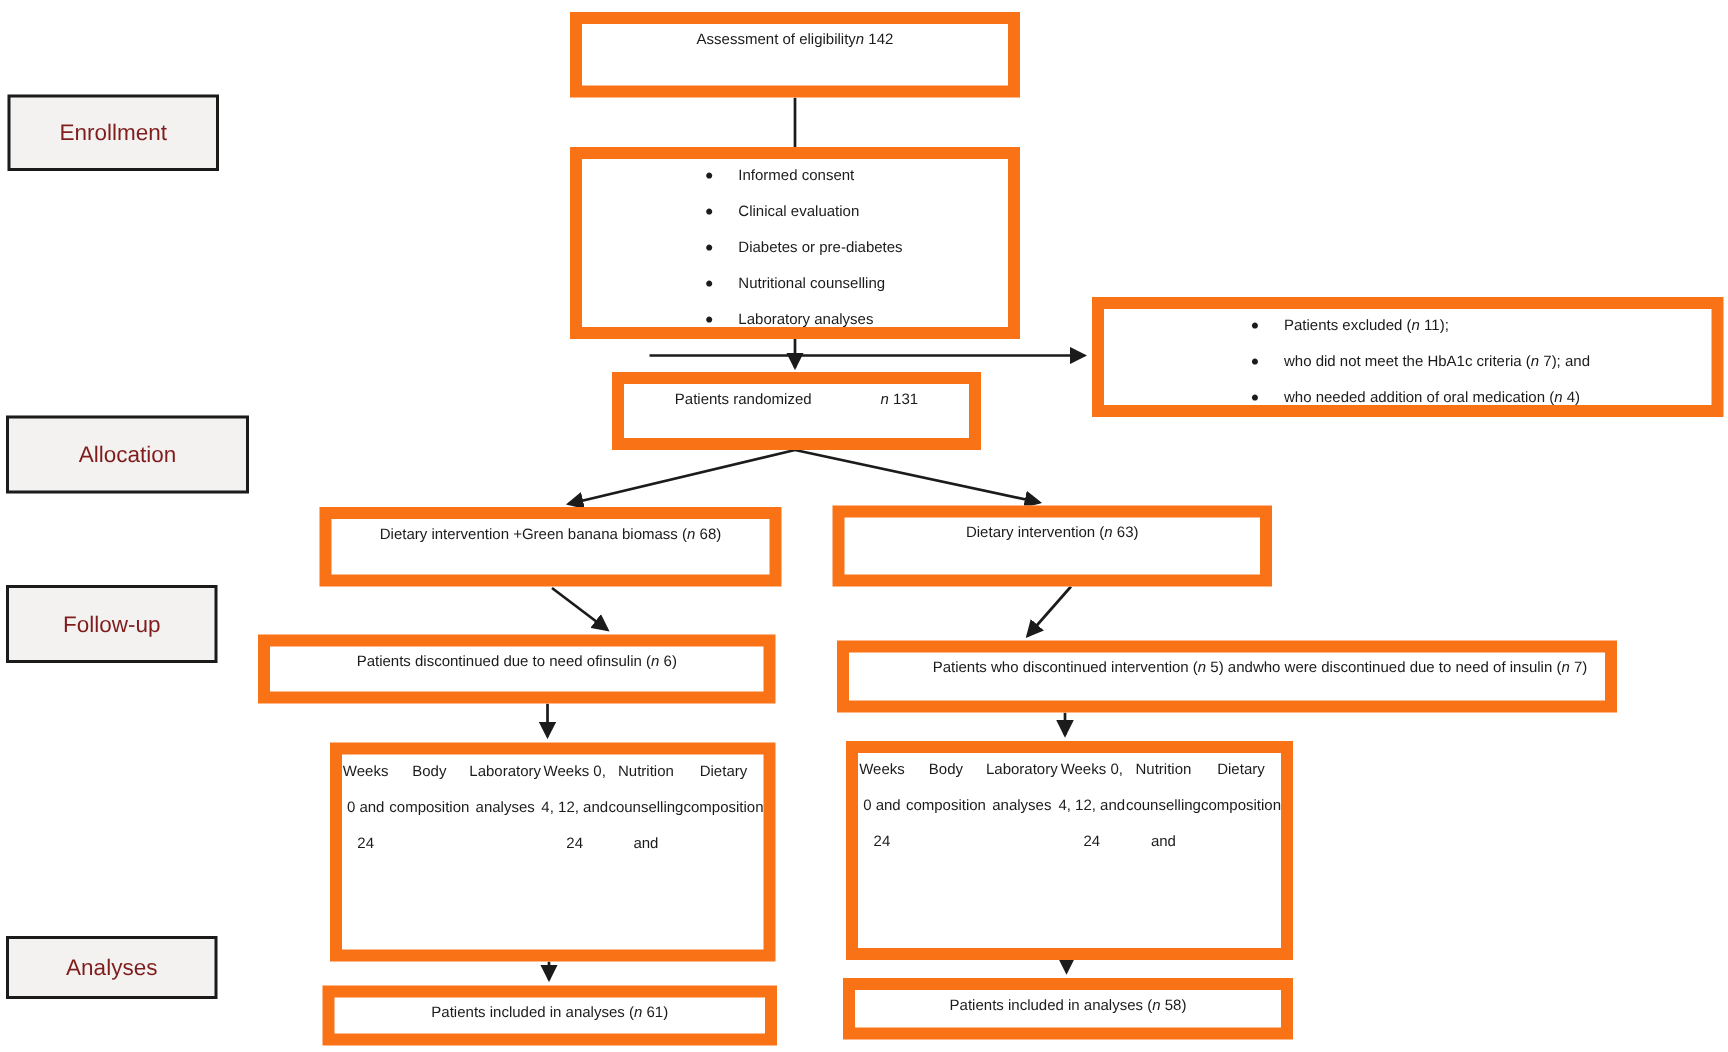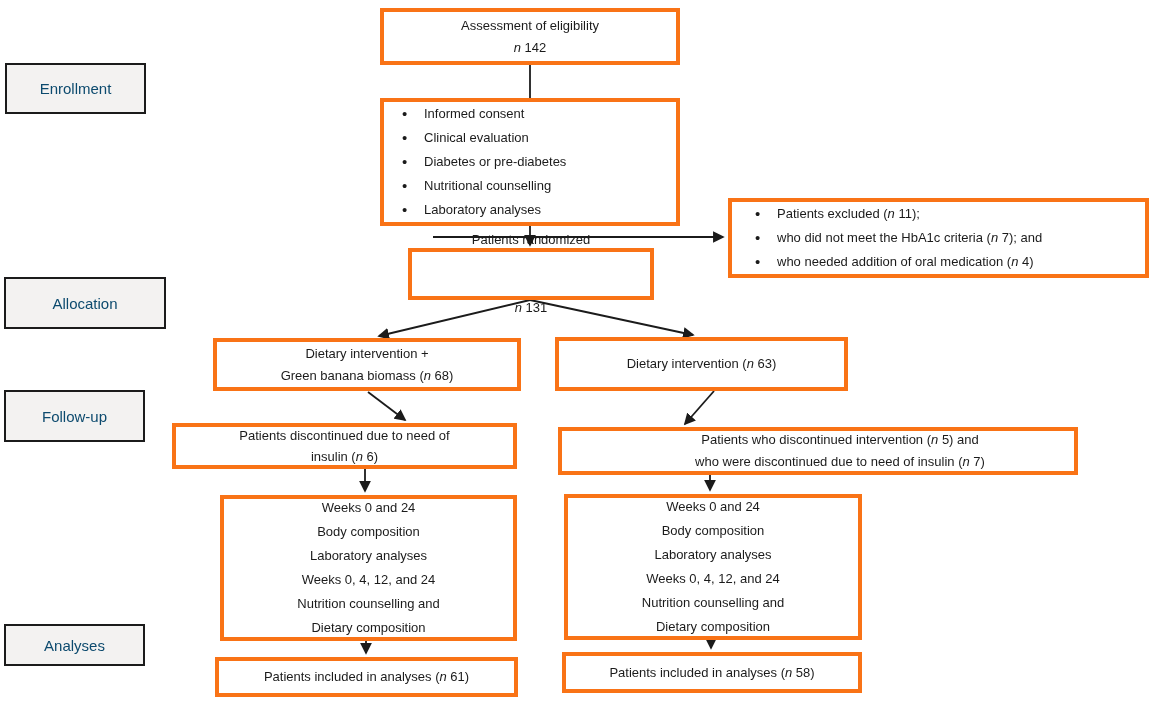--- a/index.html
+++ b/index.html
@@ -7,40 +7,40 @@
     position:relative;
     width:1152px;height:701px;
     background:#ffffff;
     font-family:"Liberation Sans", sans-serif;
     color:#1b1b1b;
     overflow:hidden;
   }
   .box{
     position:absolute;
     box-sizing:border-box;
-    border:4px solid #f97316;
+    border:8px solid #f97316;
     background:#ffffff;
     display:flex;
-    flex-direction:column;
+    flex-direction:row;
     justify-content:center;
     text-align:center;
-    font-size:13px;
+    font-size:10px;
     line-height:22px;
     color:#1b1b1b;
   }
   .label-box{
     position:absolute;
     box-sizing:border-box;
     border:2px solid #1b1b1b;
     background:#f3f2f1;
     display:flex;
     align-items:center;
     justify-content:center;
     font-size:15px;
-    color:#0c4a6e;
+    color:#7f1d1d;
   }
   .bullets{
     margin:0;
     padding:0 6px 0 40px;
     list-style:none;
     text-align:left;
   }
   .bullets li{
     position:relative;
     line-height:24px;

